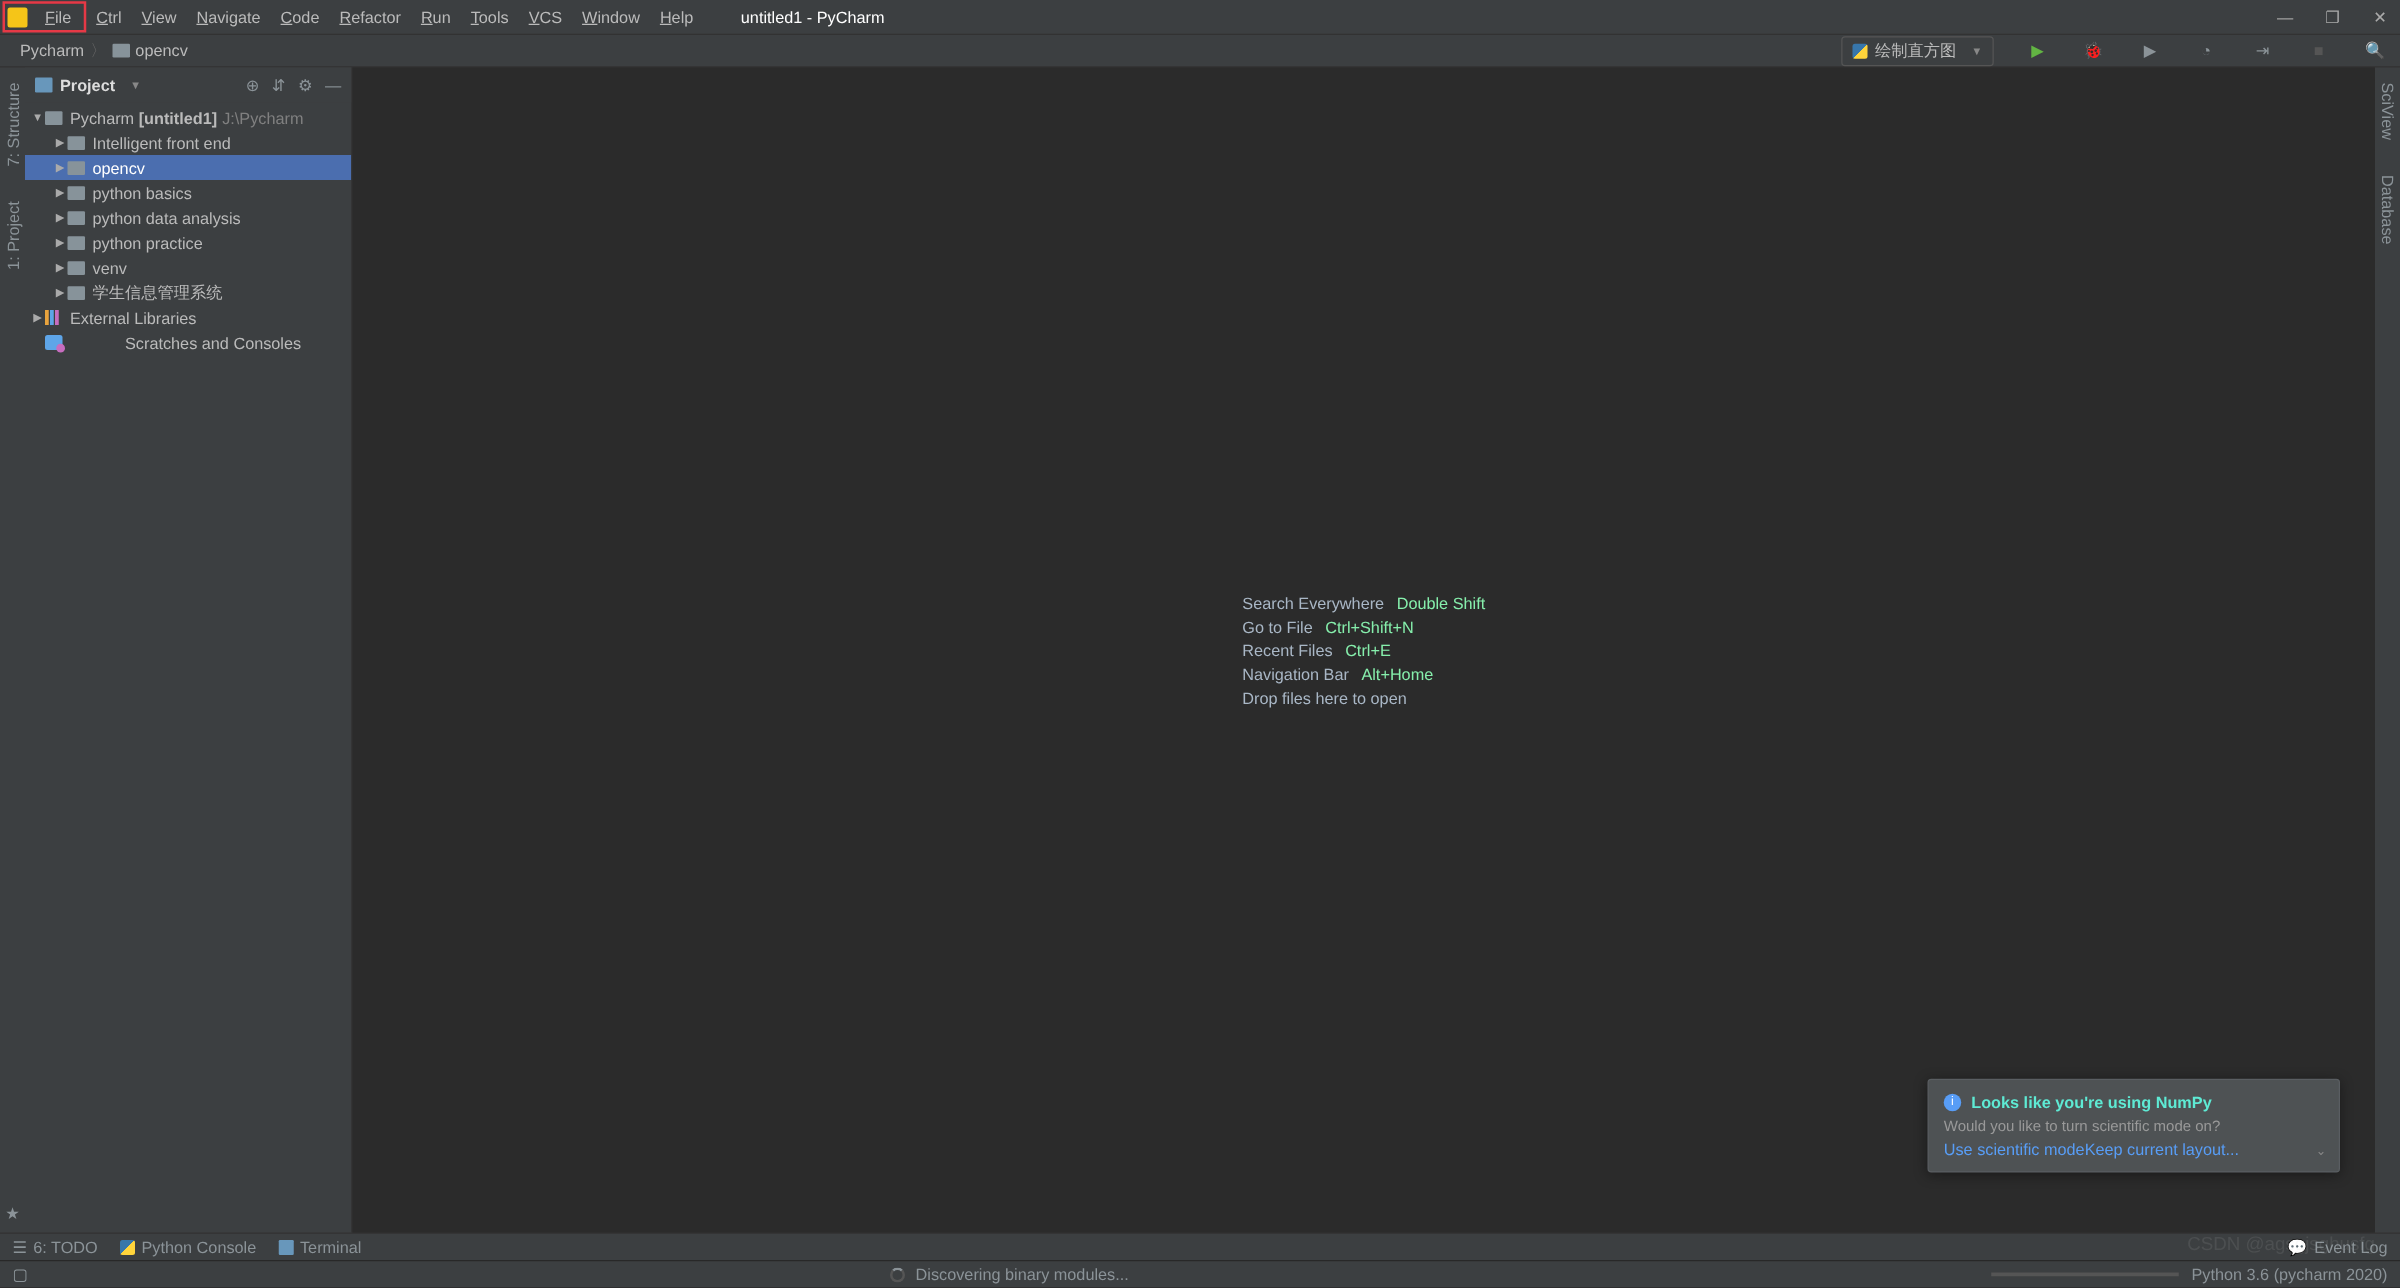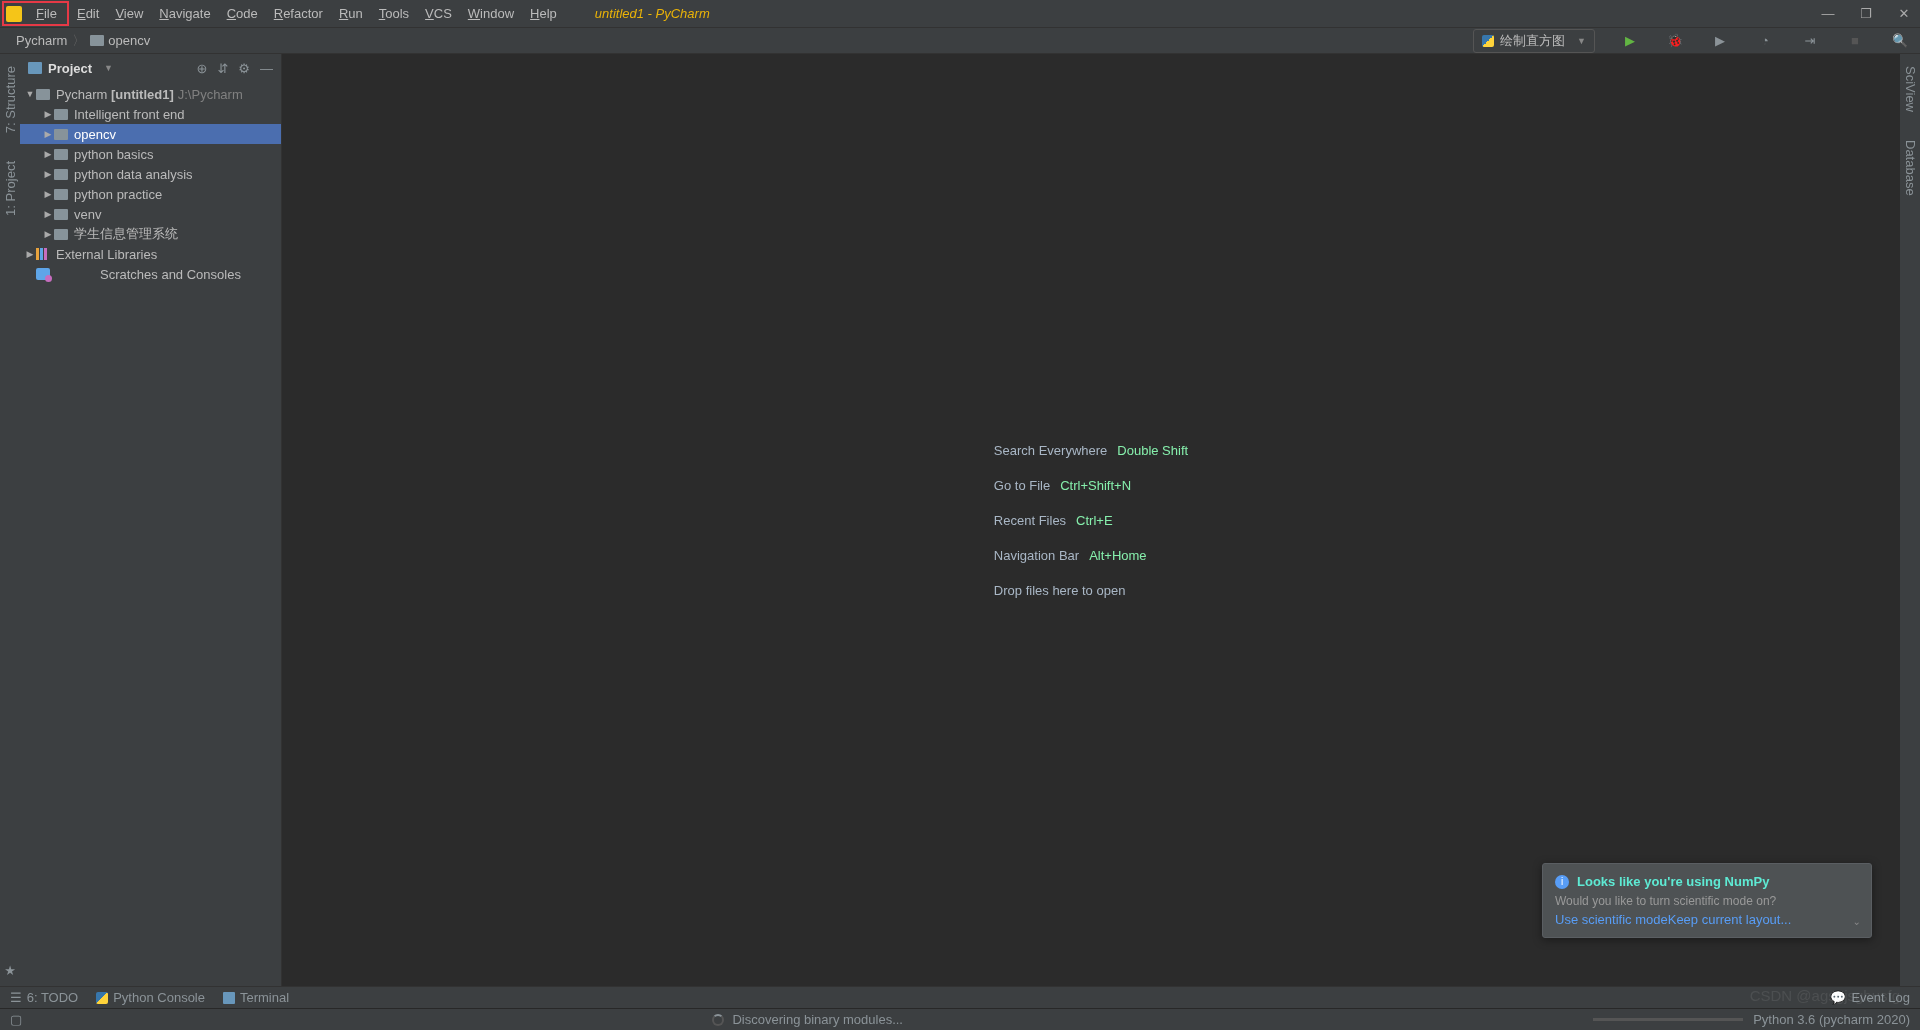--- a/index.html
+++ b/index.html
@@ -4,21 +4,21 @@
 <style>
 * { margin:0; padding:0; box-sizing:border-box; font-family:"Segoe UI",Arial,sans-serif; font-size:13px; user-select:none; }
 body { background:#2b2b2b; color:#bbb; width:1920px; height:1030px; overflow:hidden; position:relative; }
 
 
 .titlebar { height:28px; background:#3c3f41; display:flex; align-items:center; padding:0 6px; border-bottom:1px solid #323232;}
 .app-icon { width:16px; height:16px; background:#f5c518; border-radius:2px; margin-right:6px;}
 .file-highlight { border:2px solid #e63946; padding:1px 2px; display:flex; align-items:center; margin-left:-4px;}
 .menu-item { padding:2px 8px; color:#bbb; cursor:pointer; }
 .menu-item:first-letter { text-decoration:underline; }
-.win-title { margin-left:30px; color:#eab308;font-style:italic; }
+.win-title { margin-left:30px; color:#ffffff; }
 .win-controls { margin-left:auto; display:flex; gap:18px; color:#aaa; font-size:14px;}
 .win-ctrl { width:20px; text-align:center; cursor:pointer;}
 
 
 .breadcrumb-row { height:26px; background:#3c3f41; display:flex; align-items:center; padding:0 10px 0 16px; border-bottom:1px solid #323232;}
 .crumb { display:flex; align-items:center; gap:4px; color:#bbb; }
 .crumb-sep { color:#666; margin:0 5px; }
 .folder-icon-s { width:14px; height:11px; background:#87939a; border-radius:1px; display:inline-block;}
 .tb-right { margin-left:auto; display:flex; align-items:center; gap:25px;}
 .run-combo { background:#3c3f41; border:1px solid #555; padding:2px 8px; border-radius:3px; display:flex; align-items:center; gap:6px; color:#bbb;}
@@ -54,21 +54,21 @@
 .book-icon span:nth-child(2){background:#5ea5e8;}
 .book-icon span:nth-child(3){background:#c76dbf;}
 .scratch-icon { width:14px; height:12px; background:#5ea5e8; border-radius:2px; margin-right:6px; position:relative;}
 .scratch-icon::after{content:"";position:absolute;bottom:-2px;right:-2px;width:7px;height:7px;background:#c76dbf;border-radius:50%;}
 .node-label { white-space:nowrap; }
 .faded { color:#808080; margin-left:4px;}
 
 
 .editor-area { flex:1; background:#2b2b2b; position:relative; display:flex; flex-direction:column; align-items:center; justify-content:center;}
 .hints { color:#8b9398; font-size:16px; }
-.hint-row { margin:20px 0; display:flex; align-items:baseline;}
+.hint-row { margin:4px 0; display:flex; align-items:baseline;}
 .hint-label { margin-right:10px; color:#a9b7c6;}
 .hint-key { color:#86efac; }
 
 
 .notification { position:absolute; right:28px; bottom:48px; width:330px; background:#4e5254; border:1px solid #5a5e62; border-radius:3px; padding:10px 30px 10px 12px; color:#bbb; box-shadow:0 2px 10px rgba(0,0,0,0.4);}
 .notif-title { display:flex; align-items:center; gap:8px; margin-bottom:5px;}
 .notif-title strong { color:#5eead4; font-weight:bold;}
 .info-dot { width:14px; height:14px; background:#589df6; border-radius:50%; display:flex; align-items:center; justify-content:center; color:#fff; font-size:10px;}
 .notif-body { color:#999; font-size:12px; margin-bottom:4px;}
 .notif-links { display:flex; gap:0; font-size:12px;}
@@ -91,21 +91,21 @@
 .dropdown-arrow{font-size:9px;color:#888;margin-left:6px;}
 </style>
 </head>
 <body>
 
 <div class="titlebar">
   <div class="file-highlight">
     <div class="app-icon"></div>
     <div class="menu-item">File</div>
   </div>
-  <div class="menu-item">Edit</div>
+  <div class="menu-item">Ctrl</div>
   <div class="menu-item">View</div>
   <div class="menu-item">Navigate</div>
   <div class="menu-item">Code</div>
   <div class="menu-item">Refactor</div>
   <div class="menu-item">Run</div>
   <div class="menu-item">Tools</div>
   <div class="menu-item">VCS</div>
   <div class="menu-item">Window</div>
   <div class="menu-item">Help</div>
   <div class="win-title">untitled1 - PyCharm</div>

